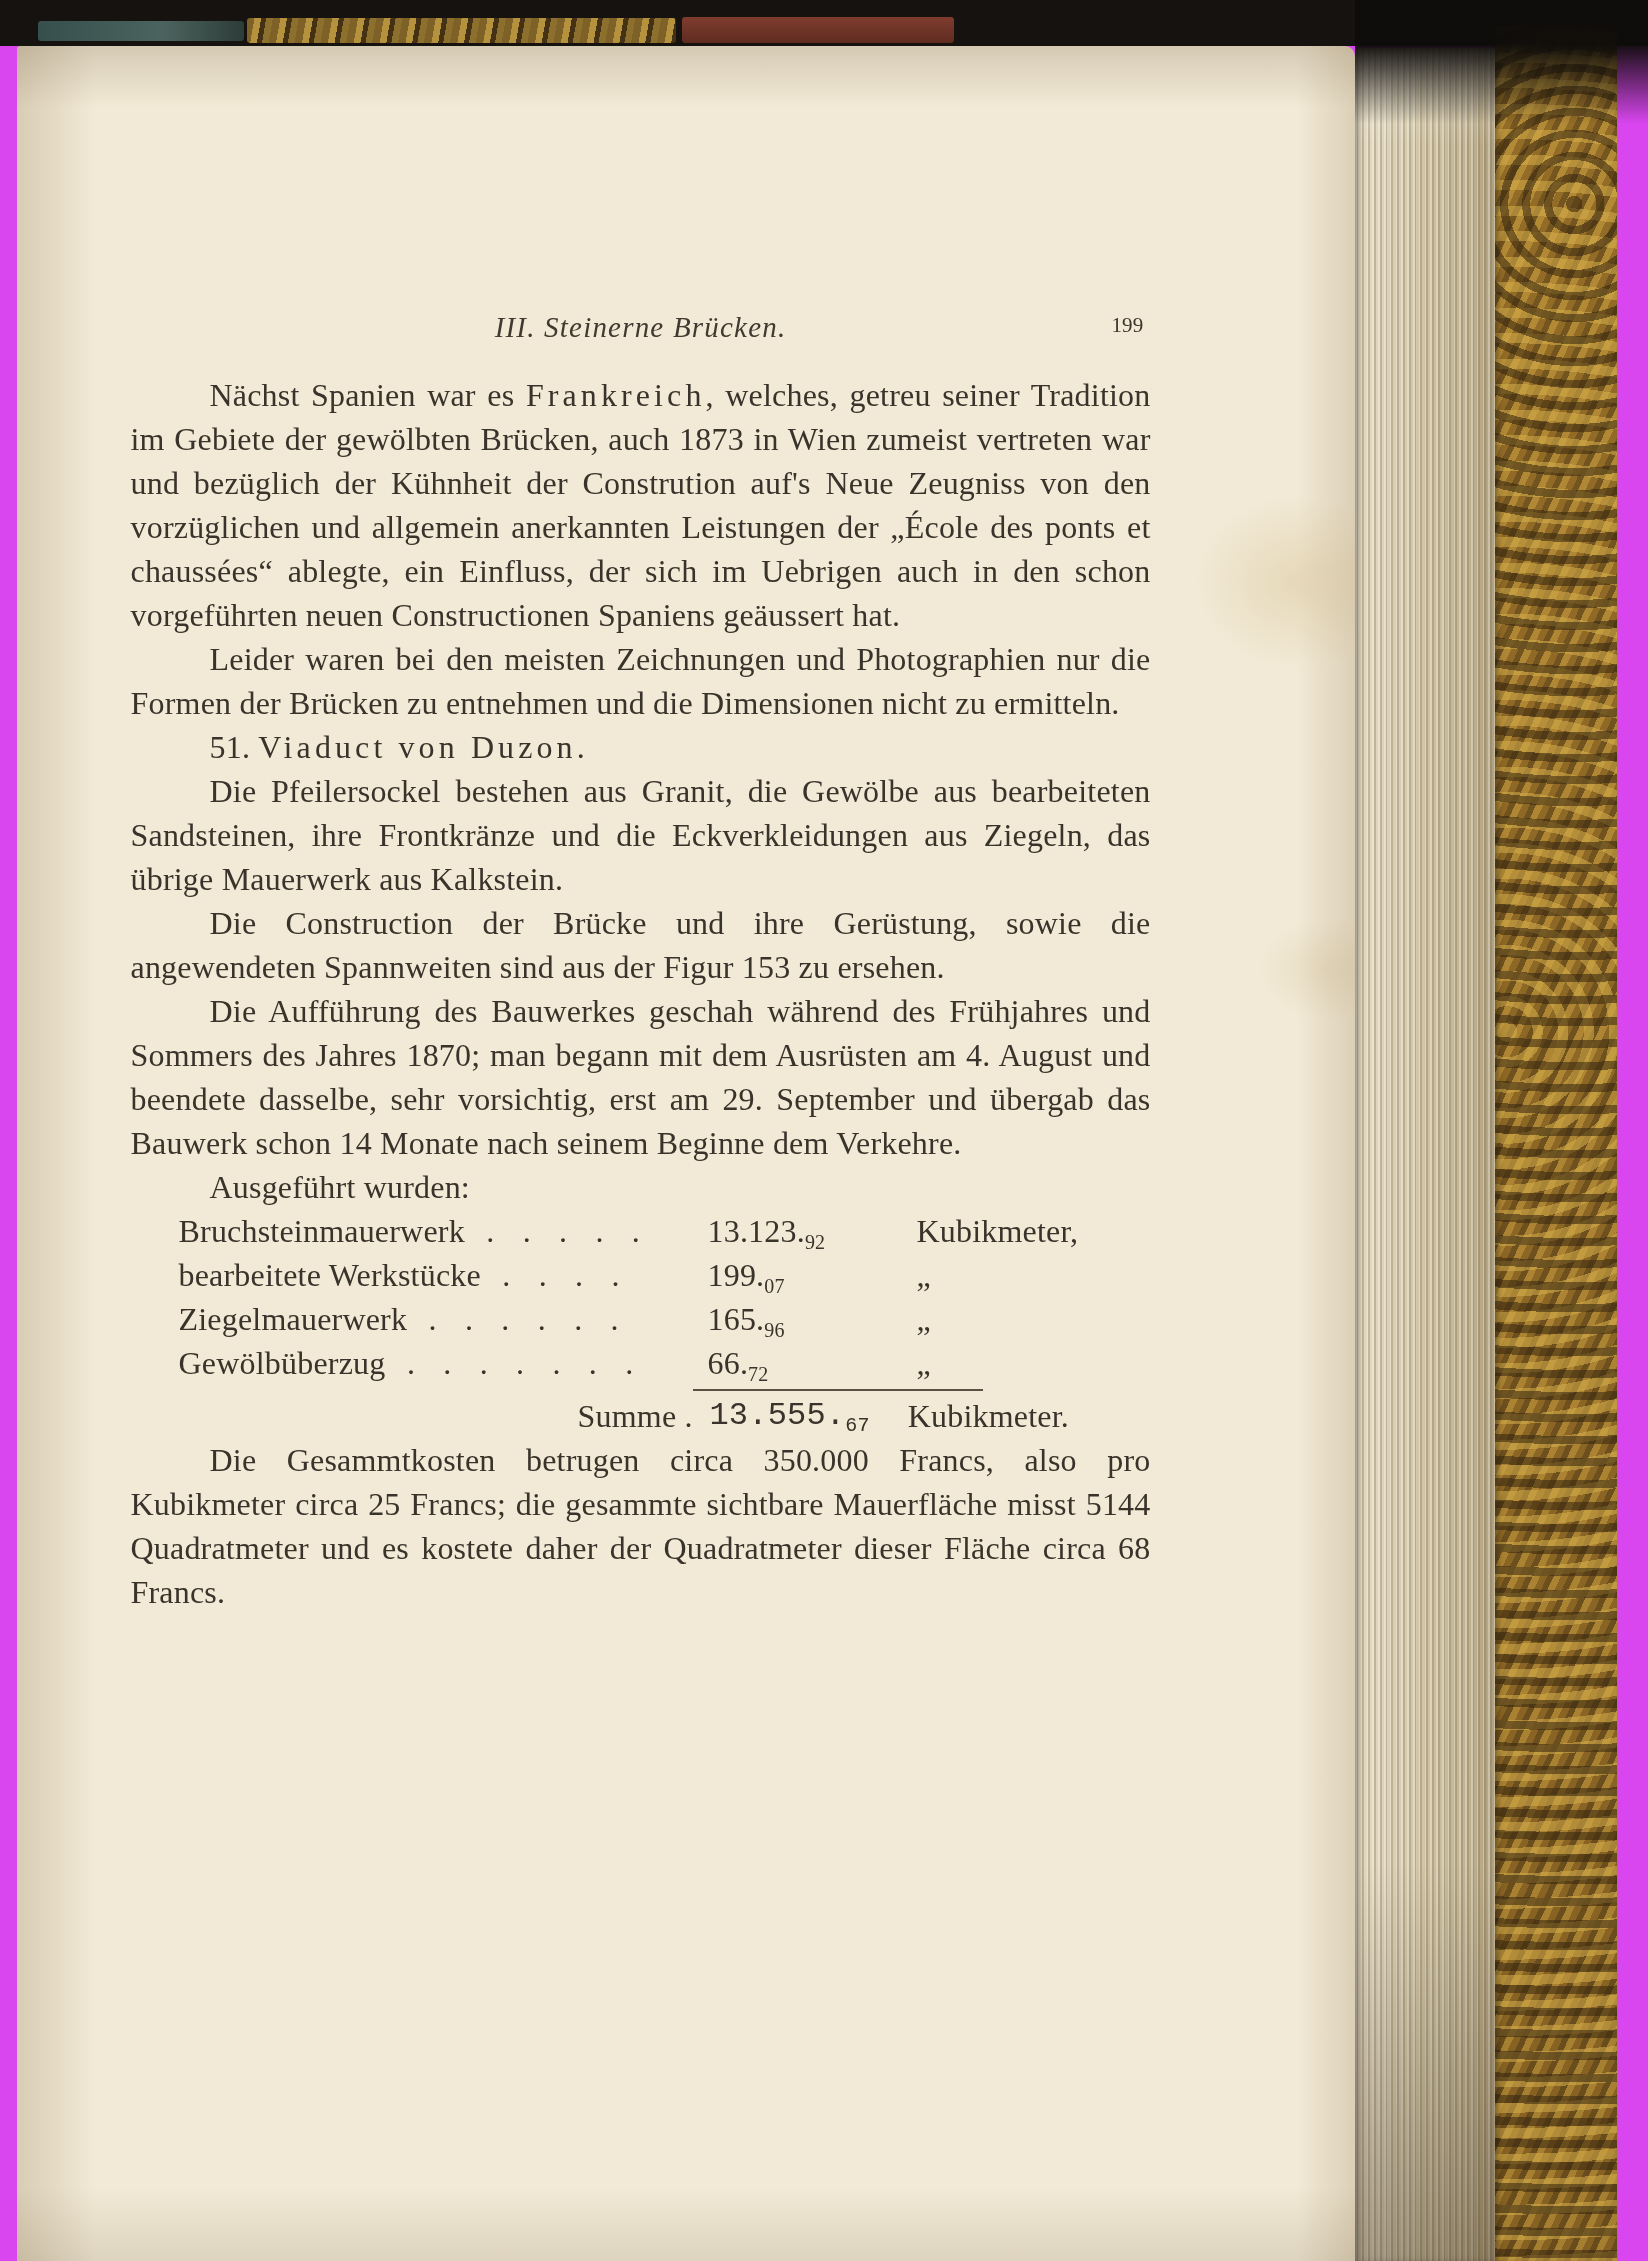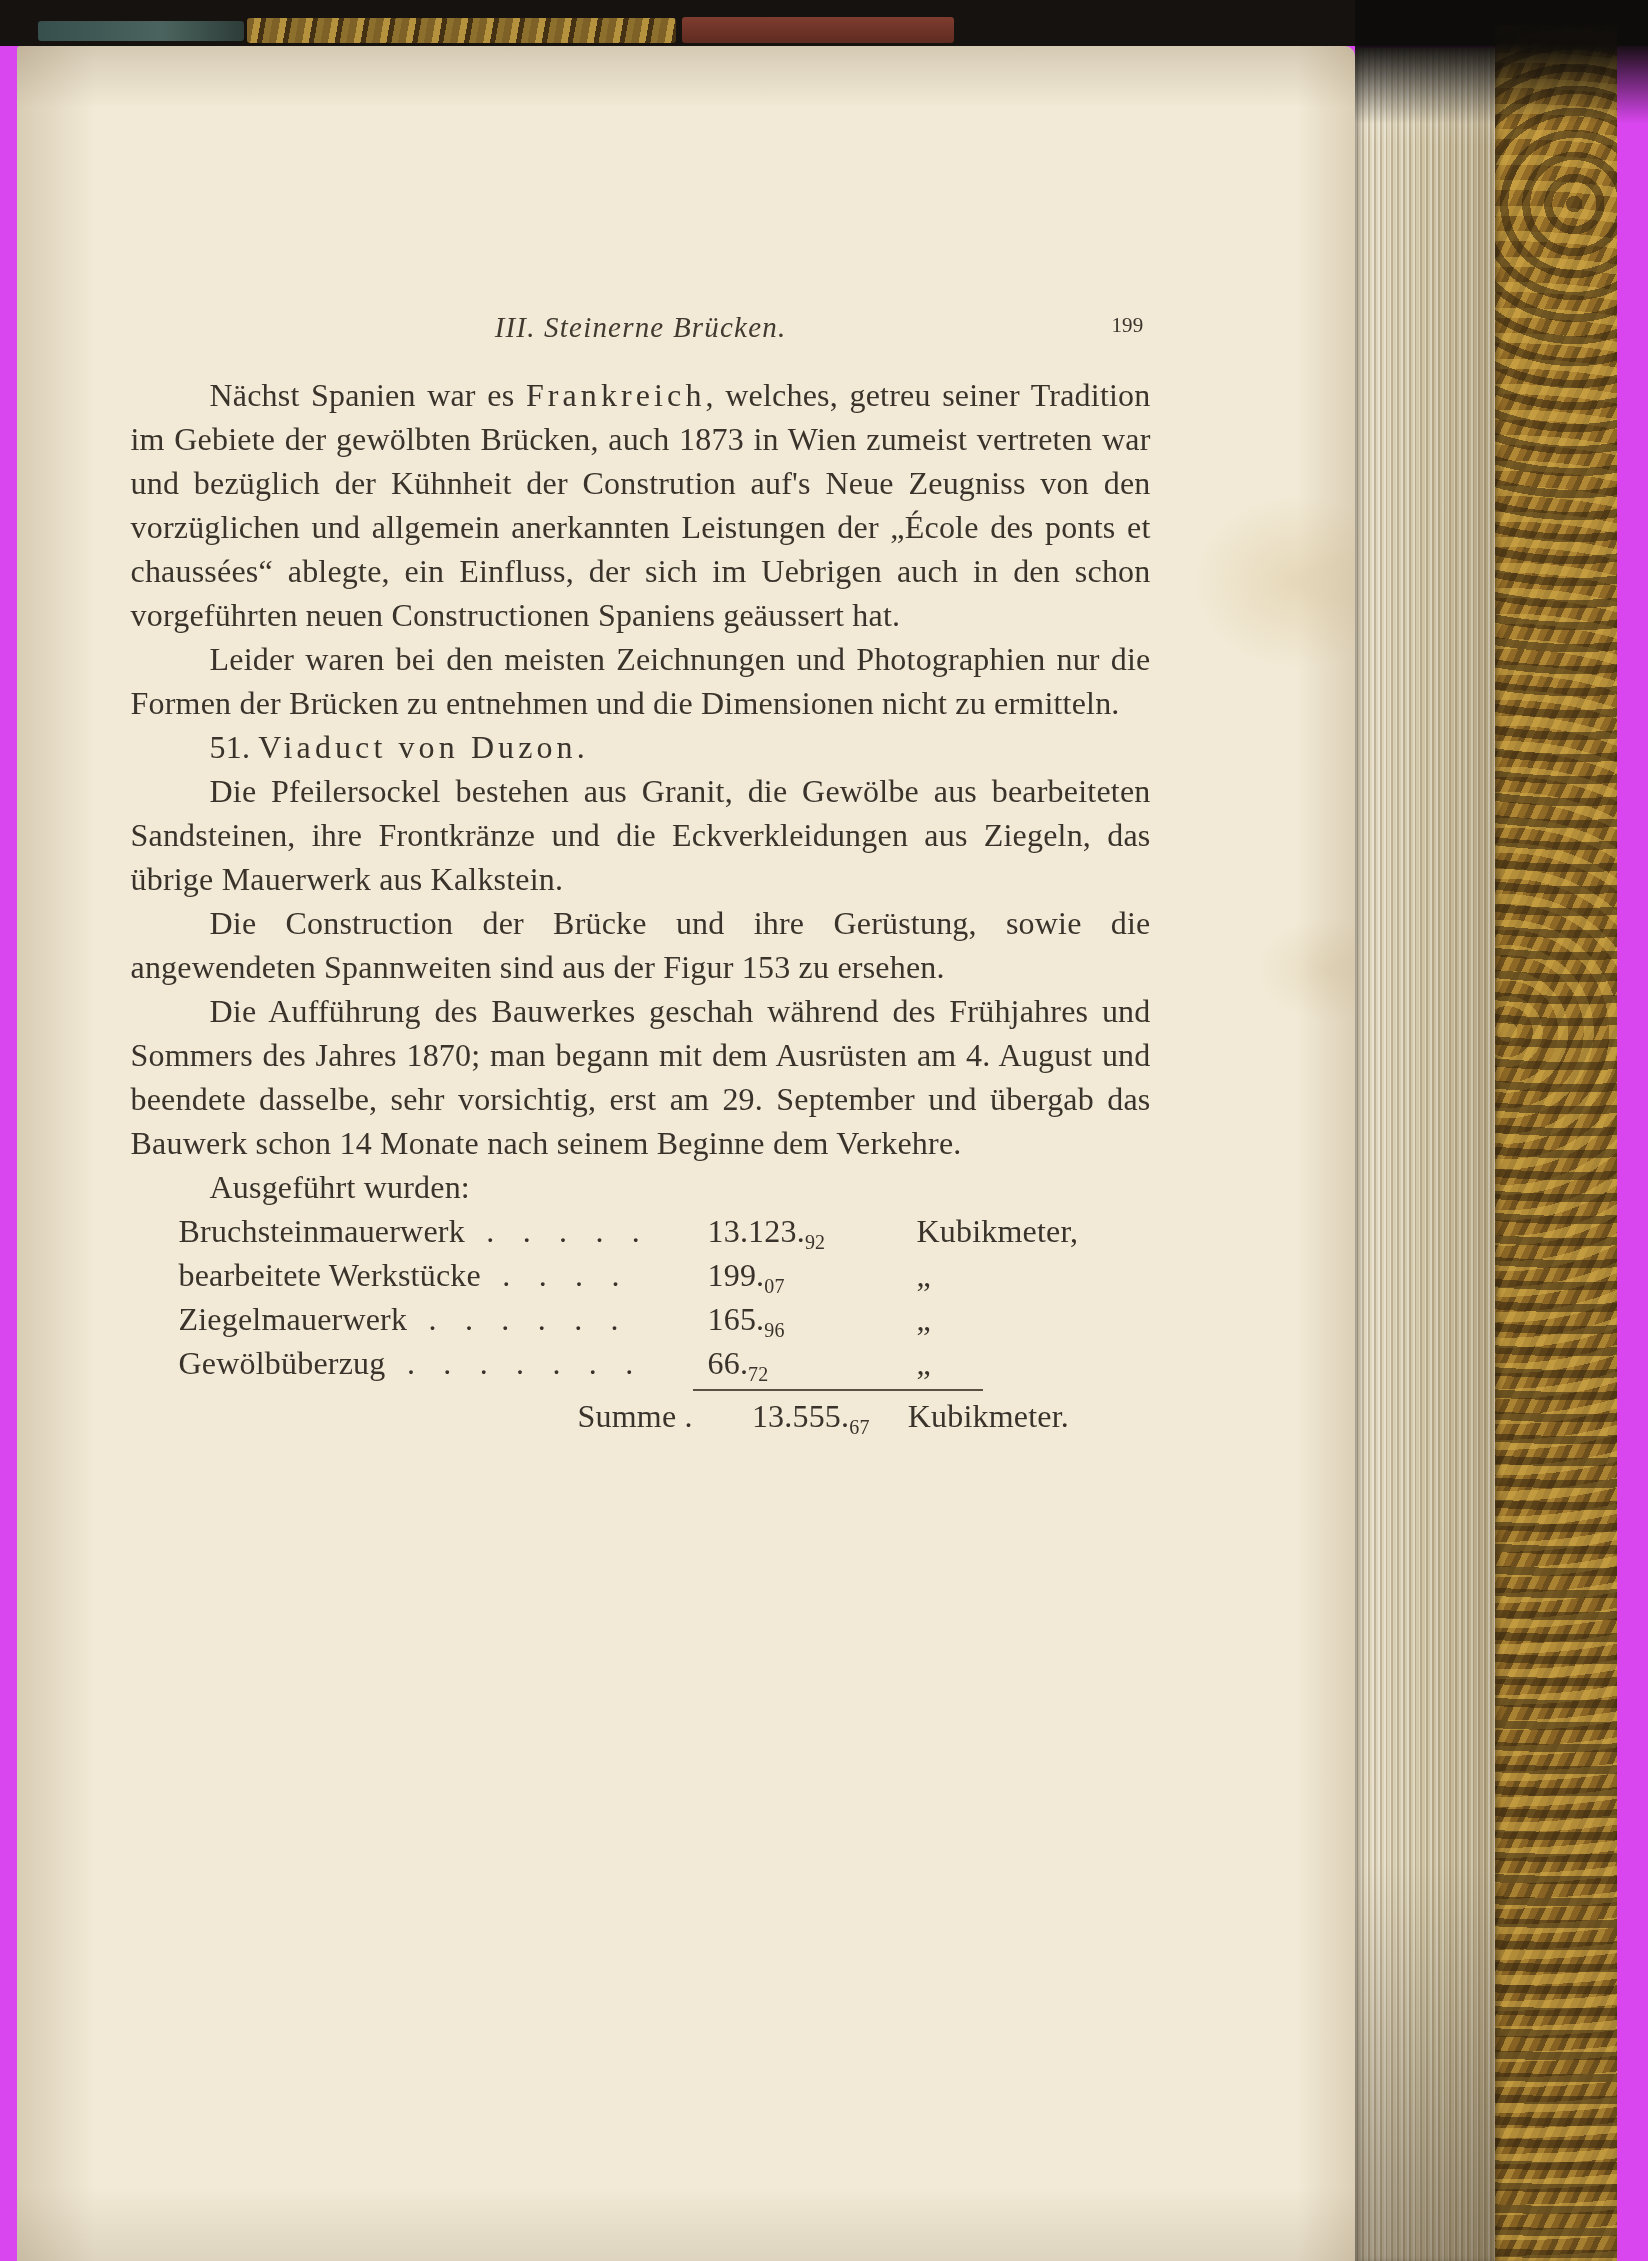--- a/index.html
+++ b/index.html
@@ -75,21 +75,21 @@
   
   .qtable { padding-left:48px; text-align:left; }
   .qrow { display:flex; align-items:baseline; }
   .qlabel { white-space:nowrap; }
   .qdots { flex:1; padding-left:21.4px; word-spacing:20px; overflow:hidden; white-space:nowrap; }
   .qvalue { width:169px; text-align:left; white-space:nowrap;font-family:Liberation Serif, serif; }
   .qunit { width:274px; padding-left:40px; box-sizing:border-box; white-space:nowrap; }
   .sum-rule { height:0; border-top:2.5px solid rgba(62,54,42,0.85); margin:4.1px 0 2.5px 514px; width:290px; }
   .qsum { display:flex; align-items:center; margin-left:399px; }
   .sum-label { white-space:nowrap; }
-  .sum-value { width:177px; text-align:right; white-space:nowrap; }
+  .sum-value { width:177px; text-align:right; white-space:nowrap;font-family:Liberation Mono, monospace; }
   .sum-unit { padding-left:38px; white-space:nowrap; }
 </style>
 </head>
 <body>
 
 <div class="photo">
 
   <div class="top-strip">
     <div class="patch patch-teal"></div>
     <div class="patch patch-marble"></div>
@@ -150,20 +150,21 @@
         <div class="sum-rule"></div>
 
         <div class="qsum">
           <span class="sum-label">Summe .</span>
           <span class="sum-value"><span>13.555.</span><sub>67</sub></span>
           <span class="sum-unit">Kubikmeter.</span>
         </div>
 
       </div>
 
+      <p class="para">Die Gesammtkosten betrugen circa 350.000 Francs, also pro Kubikmeter circa 25 Francs; die gesammte sichtbare Mauerfläche misst 5144 Quadratmeter und es kostete daher der Quadratmeter dieser Fläche circa 68 Francs.</p>
 
     </div>
   </div>
 
   <div class="fore-edge"></div>
   <div class="marble"></div>
   <div class="spine"></div>
   <div class="corner-tr"></div>
 
 </div>

